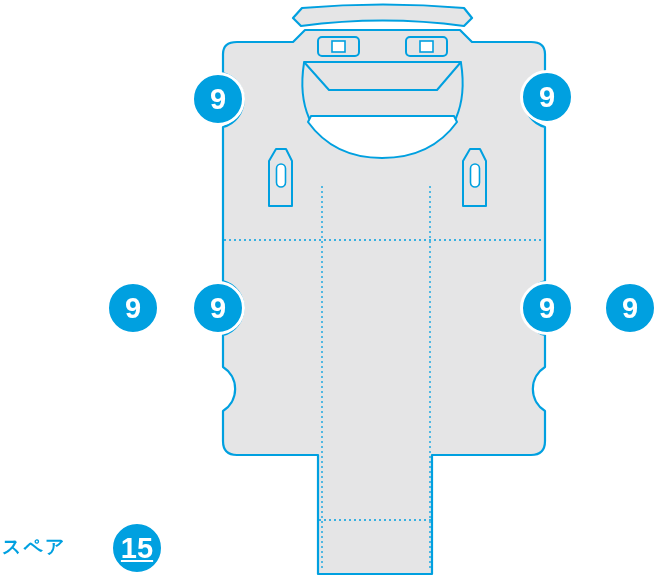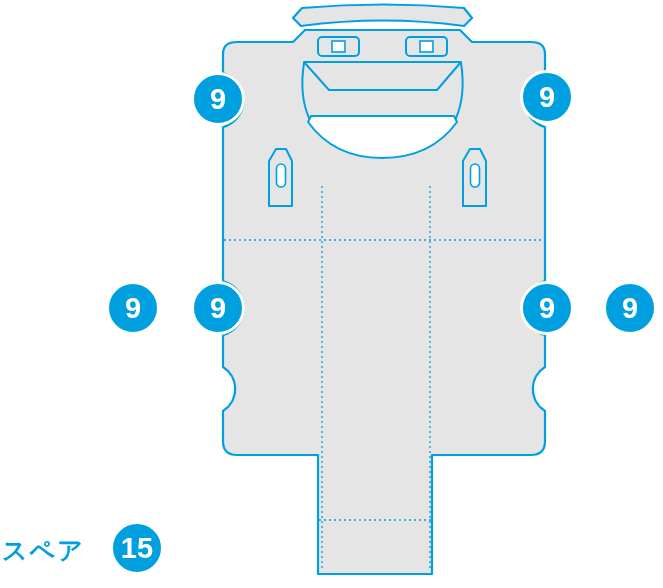--- a/index.html
+++ b/index.html
@@ -19,21 +19,21 @@
     position:absolute; width:54px; height:54px;
     border:3px solid #ffffff; border-radius:50%;
     background:var(--accent); color:#ffffff;
     display:flex; align-items:center; justify-content:center;
     font-size:29px; font-weight:bold;
     transform:translate(-50%,-50%);
     line-height:1;
   }
   .spare-label {
     position:absolute; left:2px; top:534px;
-    color:var(--accent); font-size:25px; font-weight:bold; letter-spacing:2px;
+    color:var(--accent); font-size:19px; font-weight:bold; letter-spacing:2px;
     white-space:nowrap;
   }
 </style>
 </head>
 <body>
 
 <div class="stage">
 
   <svg class="diagram" viewBox="0 0 663 588" aria-hidden="true">
 
@@ -84,15 +84,15 @@
   <div>
       <div class="badge" style="left: 218px; top: 99px;">9</div>
       <div class="badge" style="left: 547px; top: 97px;">9</div>
       <div class="badge" style="left: 133px; top: 308px;">9</div>
       <div class="badge" style="left: 218px; top: 308px;">9</div>
       <div class="badge" style="left: 547px; top: 308px;">9</div>
       <div class="badge" style="left: 630px; top: 308px;">9</div>
     </div>
 
   <span class="spare-label">スペア</span>
-  <div class="badge" style="left: 137px; top: 548px;">15</div>
+  <div class="badge" style="left: 137px; top: 548px; text-decoration: underline;">15</div>
 
 </div>
 
 </body></html>

